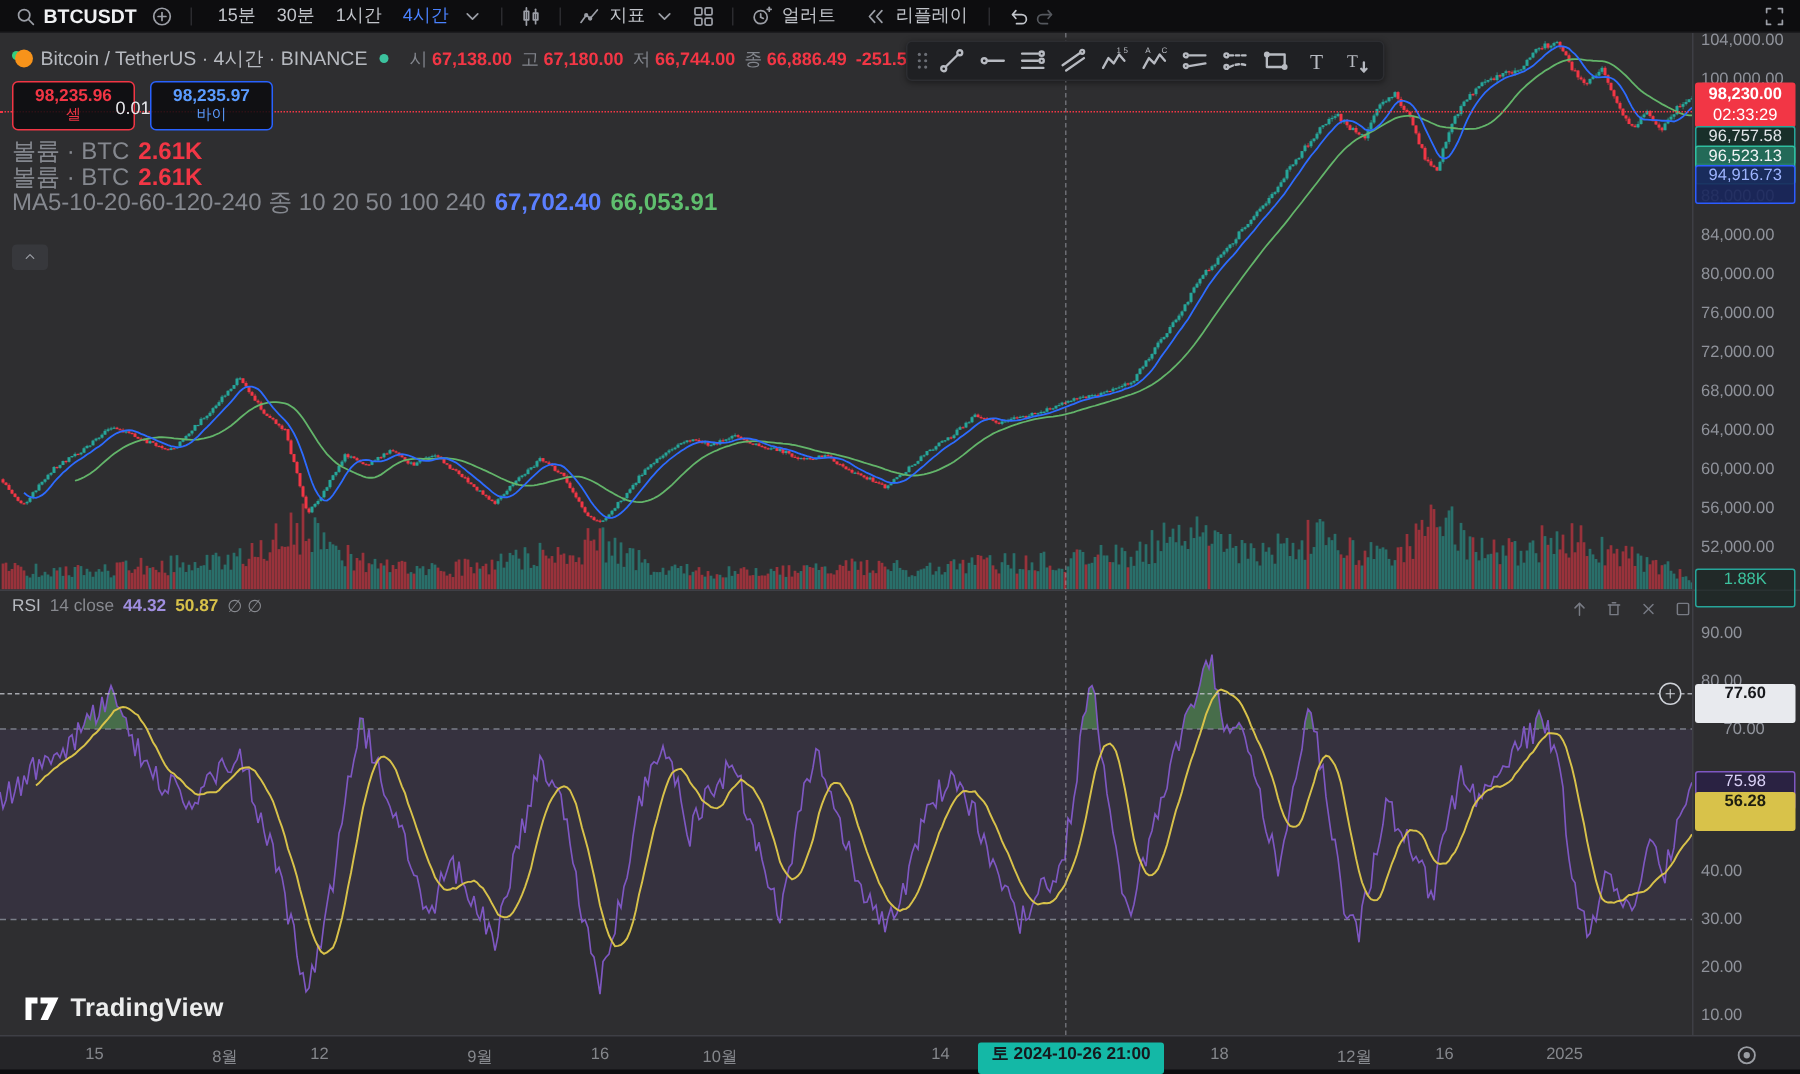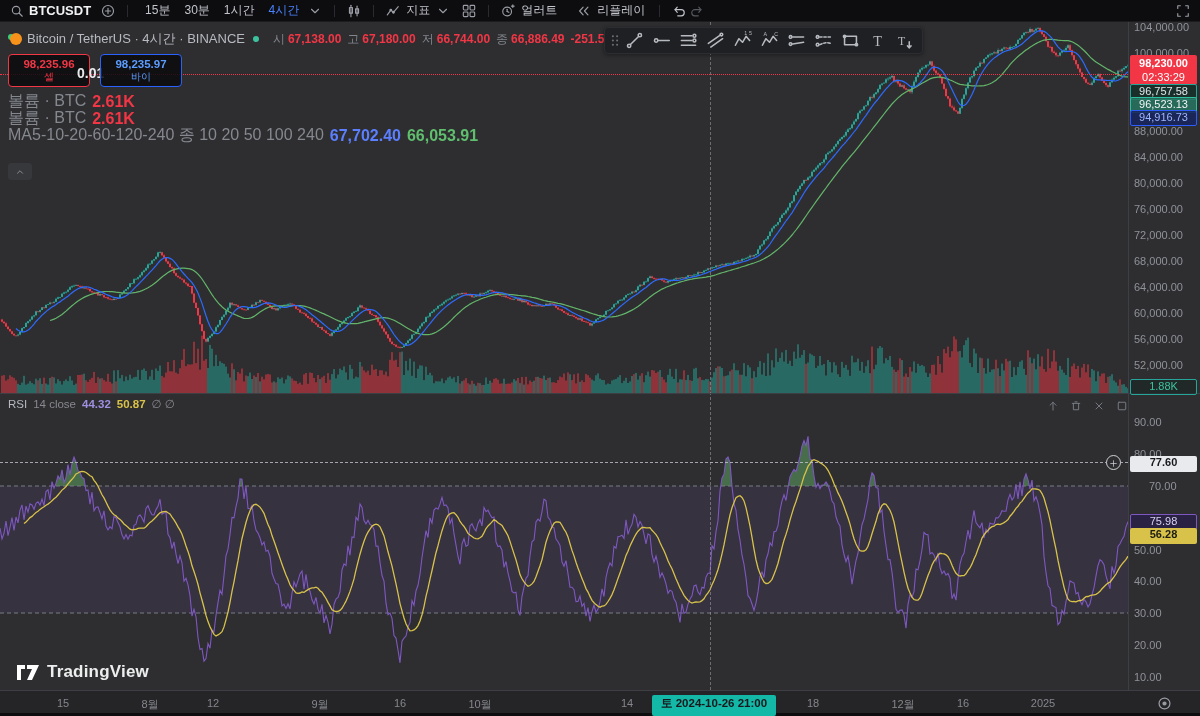--- a/index.html
+++ b/index.html
@@ -24,21 +24,21 @@
   #main-svg{top:0;} #rsi-svg{top:371px;}
   .pane-sep{position:absolute;left:0;width:1200px;height:1px;background:#3e3f45;z-index:4;}
   .axis-border{position:absolute;left:1128px;top:0;width:1px;height:668px;background:#3e3f45;z-index:4;}
   .crosshair-v{position:absolute;top:0;height:668px;width:0;border-left:1px dashed rgba(160,163,171,0.55);z-index:3;}
   .price-line-red{position:absolute;left:0;width:1128px;height:0;border-top:1px dotted #f23645;z-index:3;}
   .crosshair-h{position:absolute;left:0;width:1128px;height:0;border-top:1px dashed rgba(195,198,205,0.8);z-index:3;}
   
   .tick{position:absolute;left:1134px;font-size:11px;color:#8f929a;z-index:5;white-space:nowrap;}
   .t-lab{position:absolute;font-size:11px;color:#85878c;z-index:5;transform:translateX(-50%);}
   .badge{position:absolute;left:1130px;width:67px;font-size:11px;text-align:center;border-radius:2px;
-         z-index:6;line-height:13px;height:16px;white-space:nowrap;}
+         z-index:6;line-height:13px;height:26px;white-space:nowrap;}
   .badge.last{height:30px;background:#f23645;color:#fff;font-weight:bold;line-height:14px;padding-top:1px;}
   .badge.last .cd{font-weight:normal;font-size:11px;}
   .badge.g-outline{border:1px solid #26a69a;background:rgba(23,48,42,0.9);color:#e2e5e9;}
   .badge.g-solid{border:1px solid #2fbf9f;background:rgba(38,116,96,0.85);color:#f0f3f5;}
   .badge.b-outline{border:1px solid #2d5cff;background:rgba(24,38,92,0.9);color:#9db4ff;}
   .badge.vol{border:1px solid #26a69a;color:#3cc29e;background:rgba(20,36,32,0.5);}
   .badge.white{background:#e8eaee;color:#17181c;font-weight:bold;}
   .badge.purple{border:1px solid #7e57c2;background:rgba(42,34,68,0.92);color:#d9d0f5;}
   .badge.yellow{background:#d8c24a;color:#1d1d10;font-weight:bold;}
   
@@ -54,21 +54,21 @@
   .row-s{font-size:16px;}
   .row-s .nm{color:#85888f;} .row-s .vl{color:#f23645;font-weight:700;margin-left:6px;}
   .ma-blue{color:#5b7fff;font-weight:700;margin-left:6px;}
   .ma-green{color:#5fbf6e;font-weight:700;margin-left:6px;}
   .btn-trade{position:absolute;width:82px;height:33px;border-radius:4px;background:rgba(10,10,14,0.85);
              text-align:center;z-index:9;padding-top:2px;cursor:pointer;}
   .btn-trade .p{font-size:11.5px;font-weight:bold;display:block;line-height:14px;}
   .btn-trade .l{font-size:10px;display:block;line-height:12px;}
   .btn-sell{border:1px solid #f23645;color:#f23645;}
   .btn-buy{border:1px solid #2962ff;color:#5b9cff;}
-  .spread{position:absolute;z-index:9;font-size:14px;font-weight:bold;color:#e8e9ec;}
+  .spread{position:absolute;z-index:9;font-size:12px;font-weight:normal;color:#e8e9ec;}
   .collapse-btn{position:absolute;left:8px;top:141px;width:24px;height:17px;background:#37383c;border-radius:3px;
                 display:flex;align-items:center;justify-content:center;color:#9b9ea5;z-index:8;cursor:pointer;}
   .collapse-btn svg{width:10px;height:10px;}
   
   .draw-tb{position:absolute;left:604px;top:5px;height:27px;background:#1f2023;border:1px solid #2c2d31;
            border-radius:4px;display:flex;align-items:center;padding:0 4px;z-index:10;box-shadow:0 1px 4px rgba(0,0,0,0.4);}
   .dt{width:27px;height:24px;display:inline-flex;align-items:center;justify-content:center;color:#b7bac1;cursor:pointer;}
   .dt svg{width:19px;height:19px;}
   .dt.handle{width:12px;color:#6b6e75;cursor:grab;}
   

